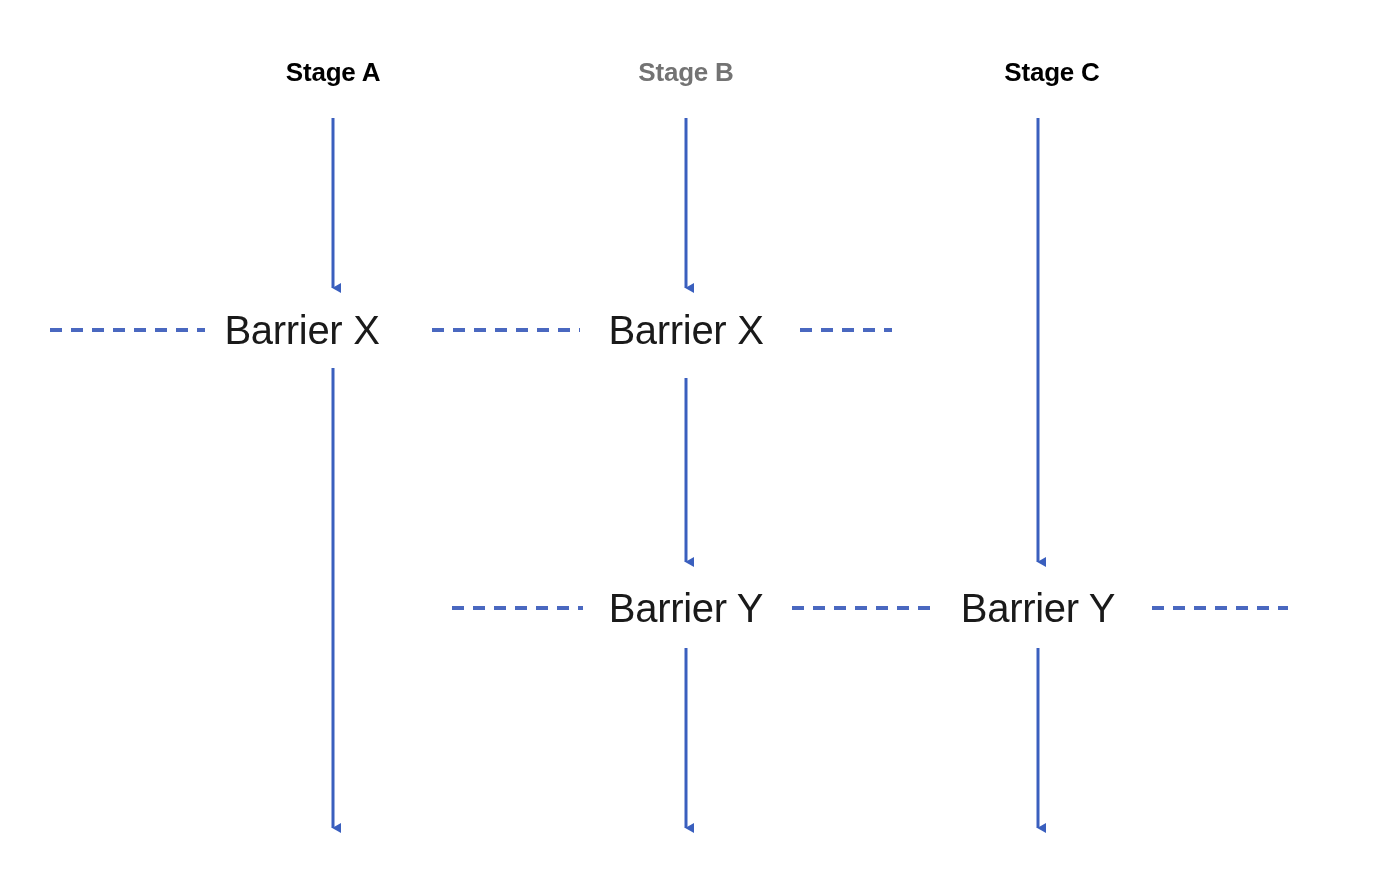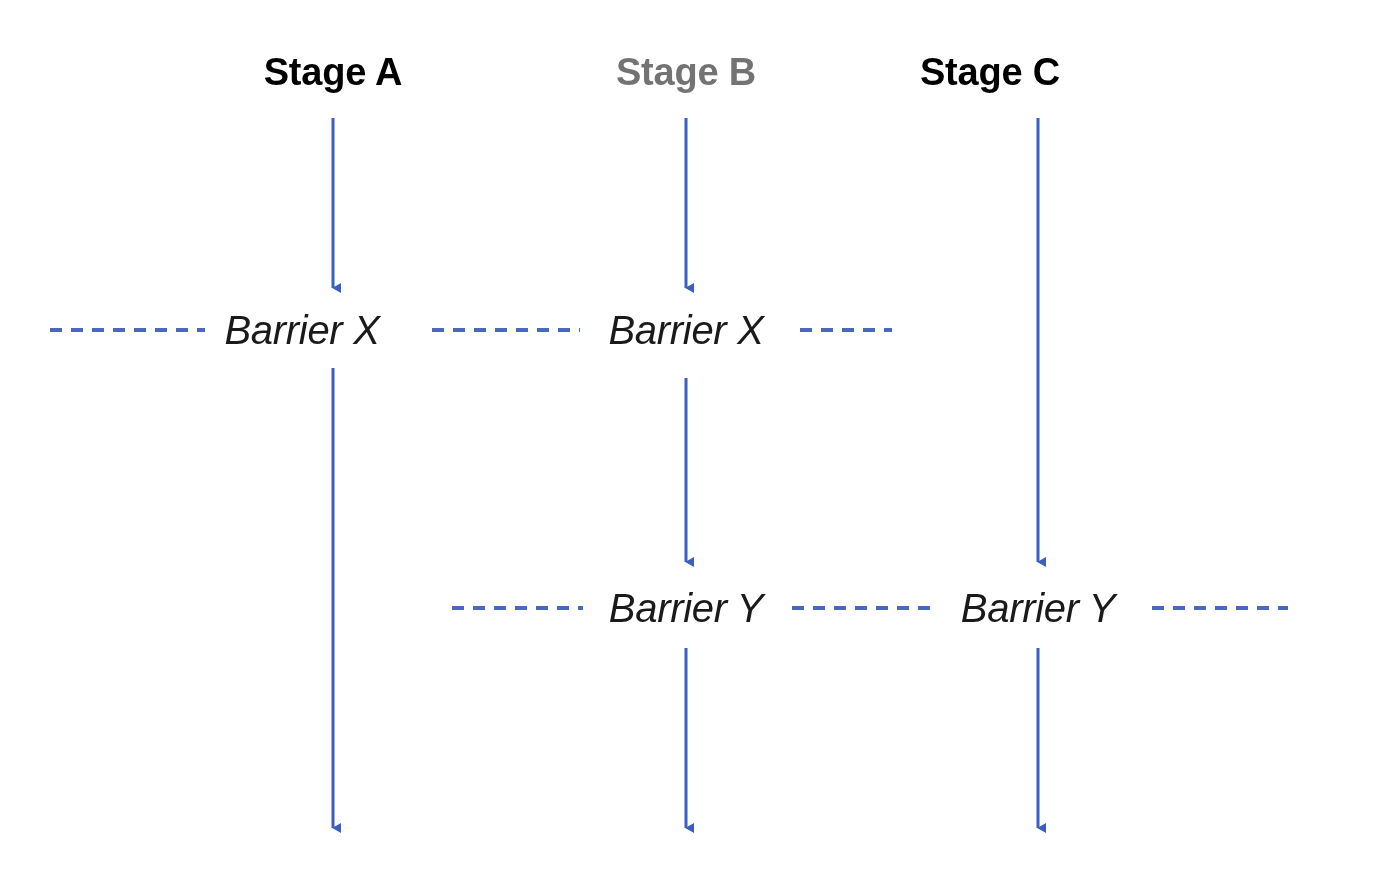--- a/index.html
+++ b/index.html
@@ -21,38 +21,37 @@
     position: absolute;
     left: 0;
     top: 0;
     width: 1379px;
     height: 875px;
   }
   .stage-header {
     position: absolute;
     font-family: "Liberation Sans", sans-serif;
     font-weight: bold;
-    font-size: 38px;
+    font-size: 26px;
     color: #000000;
     white-space: nowrap;
     transform: translate(-50%, -50%);
     letter-spacing: -0.2px;
   }
   .barrier-label {
     position: absolute;
     font-family: "Liberation Sans", sans-serif;
     font-weight: normal;
     font-size: 40px;
     color: #1a1a1a;
     white-space: nowrap;
     transform: translate(-50%, -50%);
     background: #ffffff;
     padding: 0 13px;
     letter-spacing: -0.3px;
-    font-style: italic;
   }
 </style>
 </head>
 <body>
 
 <div id="diagram-canvas" style="background: rgb(255, 255, 255);">
 
   <svg id="flow-svg" viewBox="0 0 1379 875" xmlns="http://www.w3.org/2000/svg">
     <defs>
       <marker id="arrowhead" markerWidth="10" markerHeight="9" refX="5" refY="8.2" orient="auto" markerUnits="userSpaceOnUse">
@@ -74,21 +73,21 @@
         <line x1="800" y1="330" x2="892" y2="330" stroke="#4a68c0" stroke-width="4" stroke-dasharray="12 9" stroke-linecap="butt"></line>
         <line x1="452" y1="608" x2="583" y2="608" stroke="#4a68c0" stroke-width="4" stroke-dasharray="12 9" stroke-linecap="butt"></line>
         <line x1="792" y1="608" x2="930" y2="608" stroke="#4a68c0" stroke-width="4" stroke-dasharray="12 9" stroke-linecap="butt"></line>
         <line x1="1152" y1="608" x2="1288" y2="608" stroke="#4a68c0" stroke-width="4" stroke-dasharray="12 9" stroke-linecap="butt"></line>
       </g>
   </svg>
 
   <div id="header-layer">
       <div class="stage-header" style="left: 333px; top: 72px; color: rgb(0, 0, 0);">Stage A</div>
       <div class="stage-header" style="left: 686px; top: 72px; color: #737373;">Stage B</div>
-      <div class="stage-header" style="left: 990px; top: 72px; color: rgb(0, 0, 0);">Stage C</div>
+      <div class="stage-header" style="left: 1052px; top: 72px; color: rgb(0, 0, 0);">Stage C</div>
     </div>
   <div id="label-layer">
       <div class="barrier-label" style="left: 302px; top: 330px; color: rgb(26, 26, 26);">Barrier X</div>
       <div class="barrier-label" style="left: 686px; top: 330px; color: rgb(26, 26, 26);">Barrier X</div>
       <div class="barrier-label" style="left: 686px; top: 608px; color: rgb(26, 26, 26);">Barrier Y</div>
       <div class="barrier-label" style="left: 1038px; top: 608px; color: rgb(26, 26, 26);">Barrier Y</div>
     </div>
 
 </div>
 

